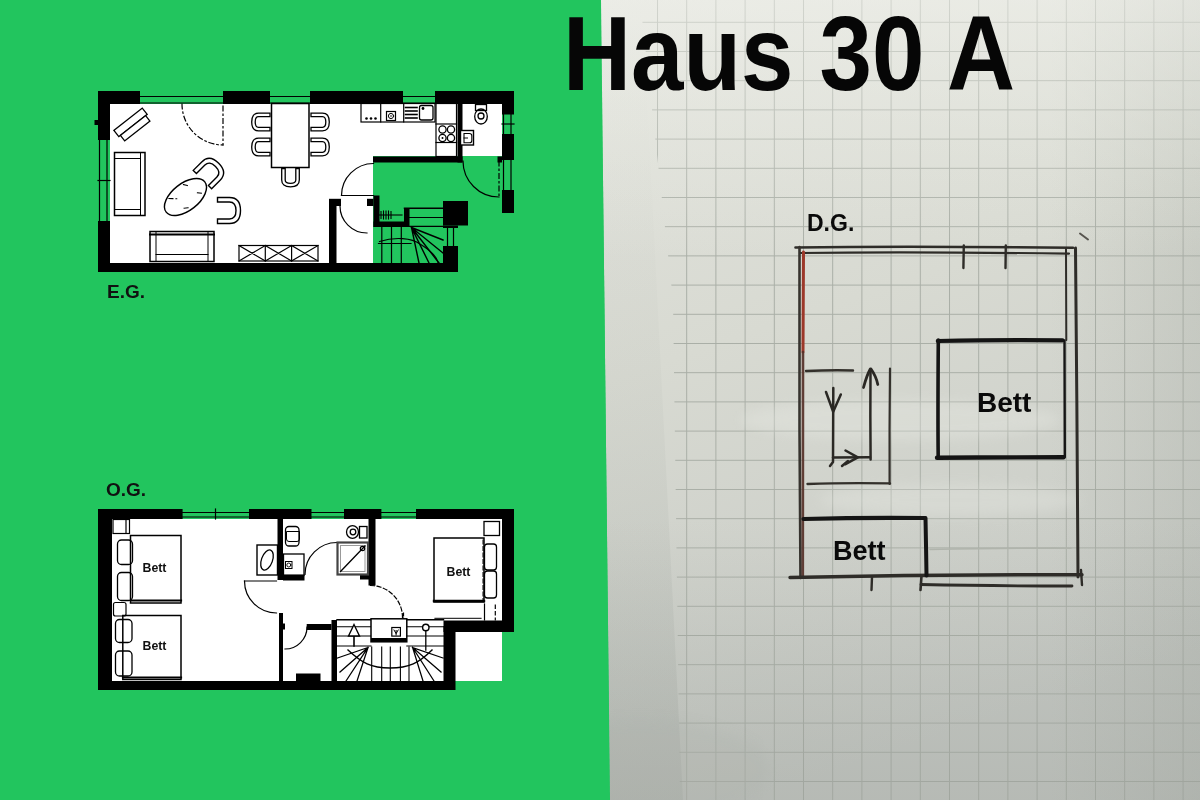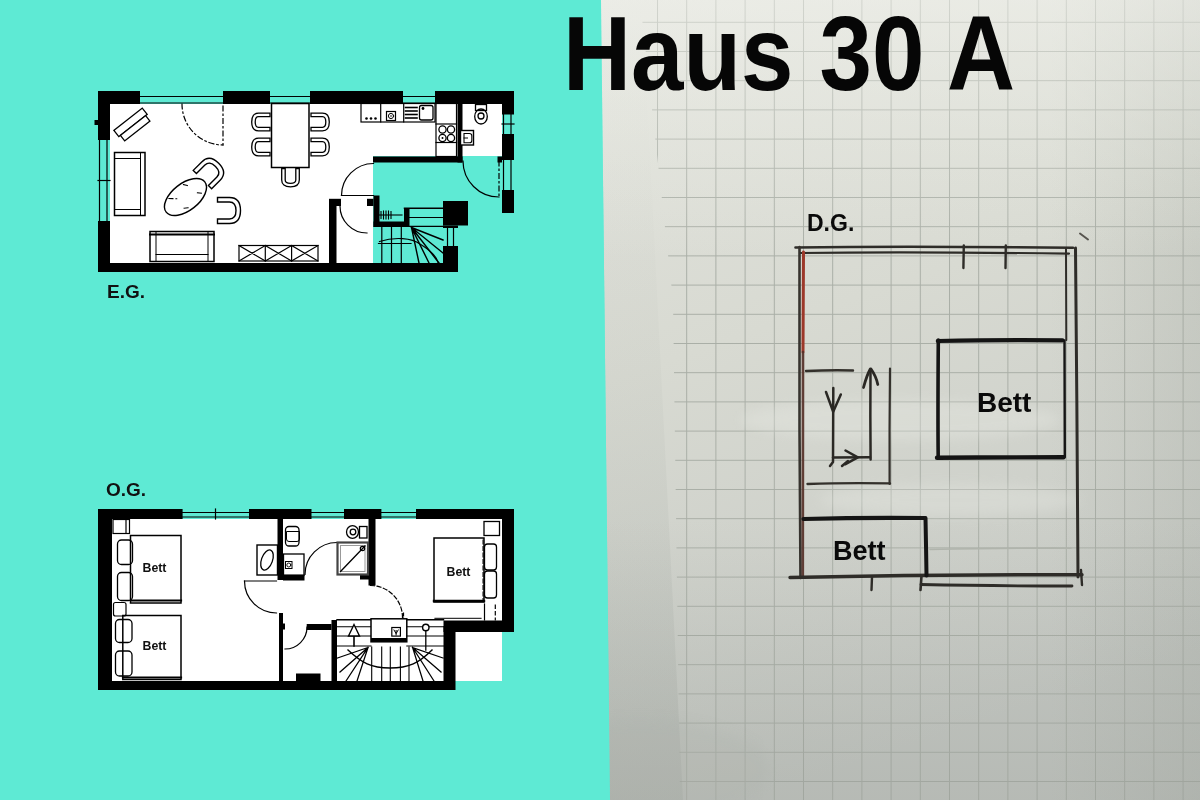--- a/index.html
+++ b/index.html
@@ -1,16 +1,16 @@
 <!DOCTYPE html>
 <html><head>
 <meta charset="utf-8">
 <style>
 html,body{margin:0;padding:0;background:#fff}
-#page{position:relative;width:1200px;height:800px;background:#5eead4;overflow:hidden;font-family:"Liberation Sans",sans-serif}
+#page{position:relative;width:1200px;height:800px;background:#22c55e;overflow:hidden;font-family:"Liberation Sans",sans-serif}
 #page svg{position:absolute;top:0;left:0}
 text{font-family:"Liberation Sans",sans-serif}
 </style>
 </head>
 <body>
 <div id="page">
 <svg width="1200" height="800" viewBox="0 0 1200 800">
 <defs>
 <linearGradient id="paperg" x1="0" y1="0" x2="0.25" y2="1">
 <stop offset="0" stop-color="#e3e4de"></stop>

